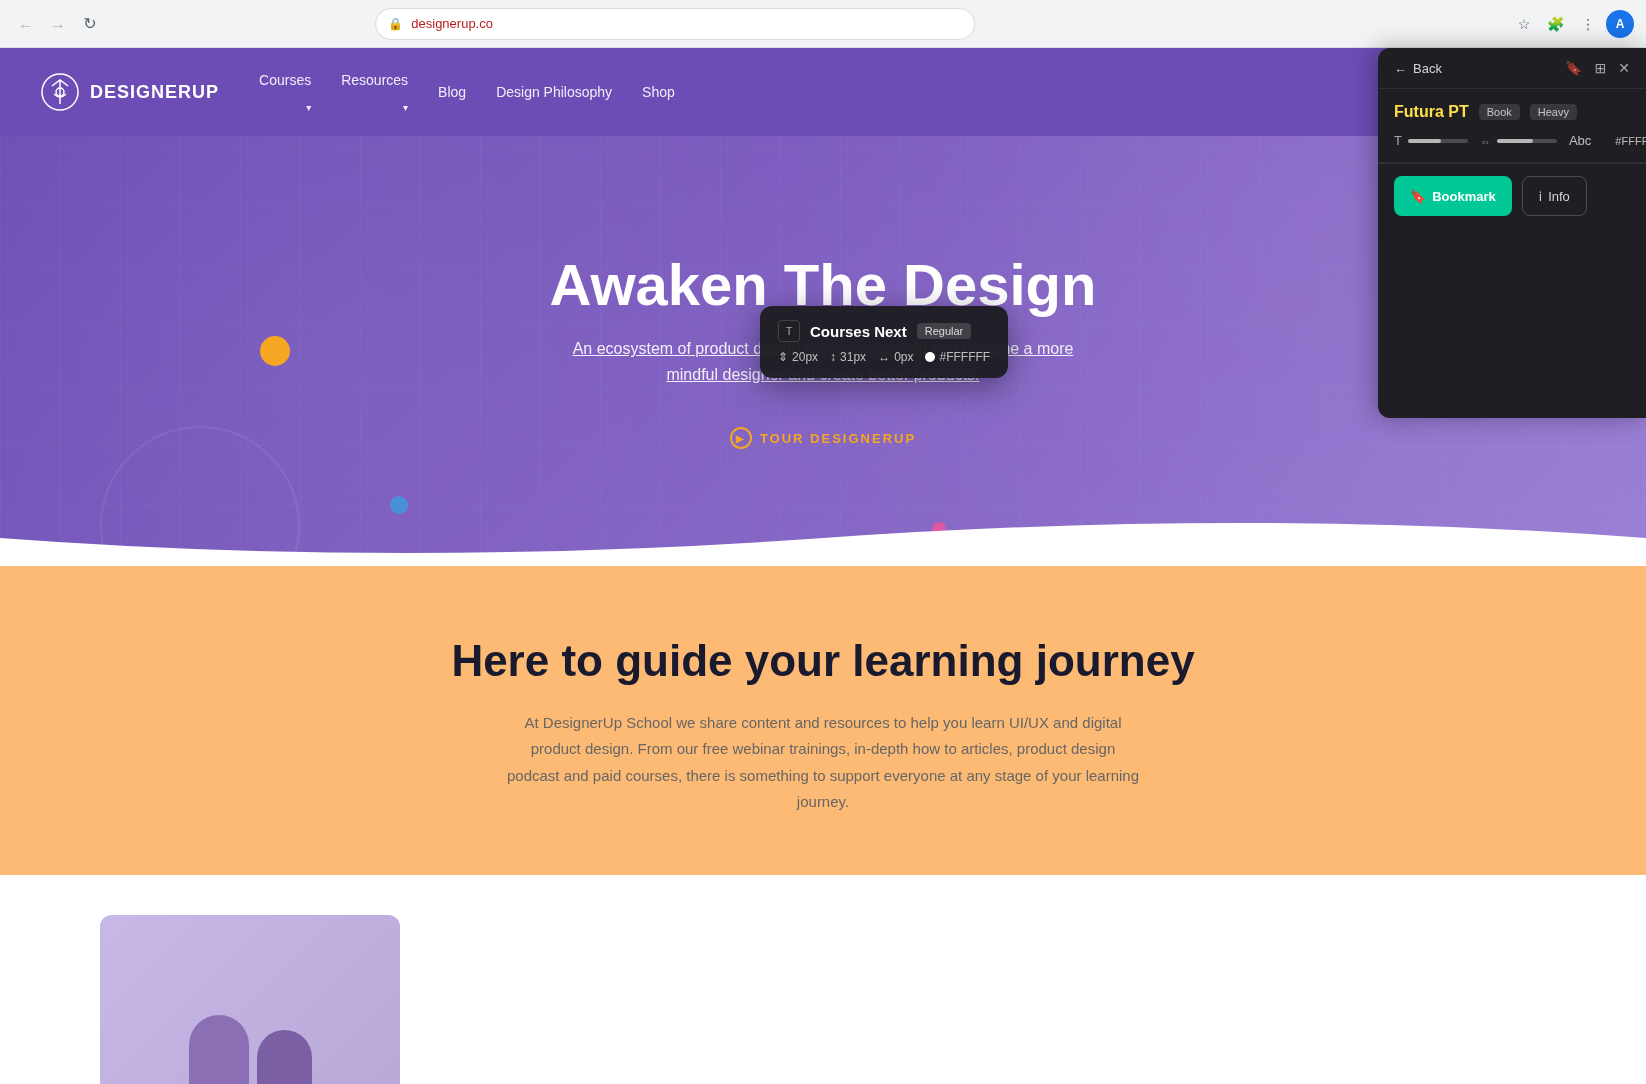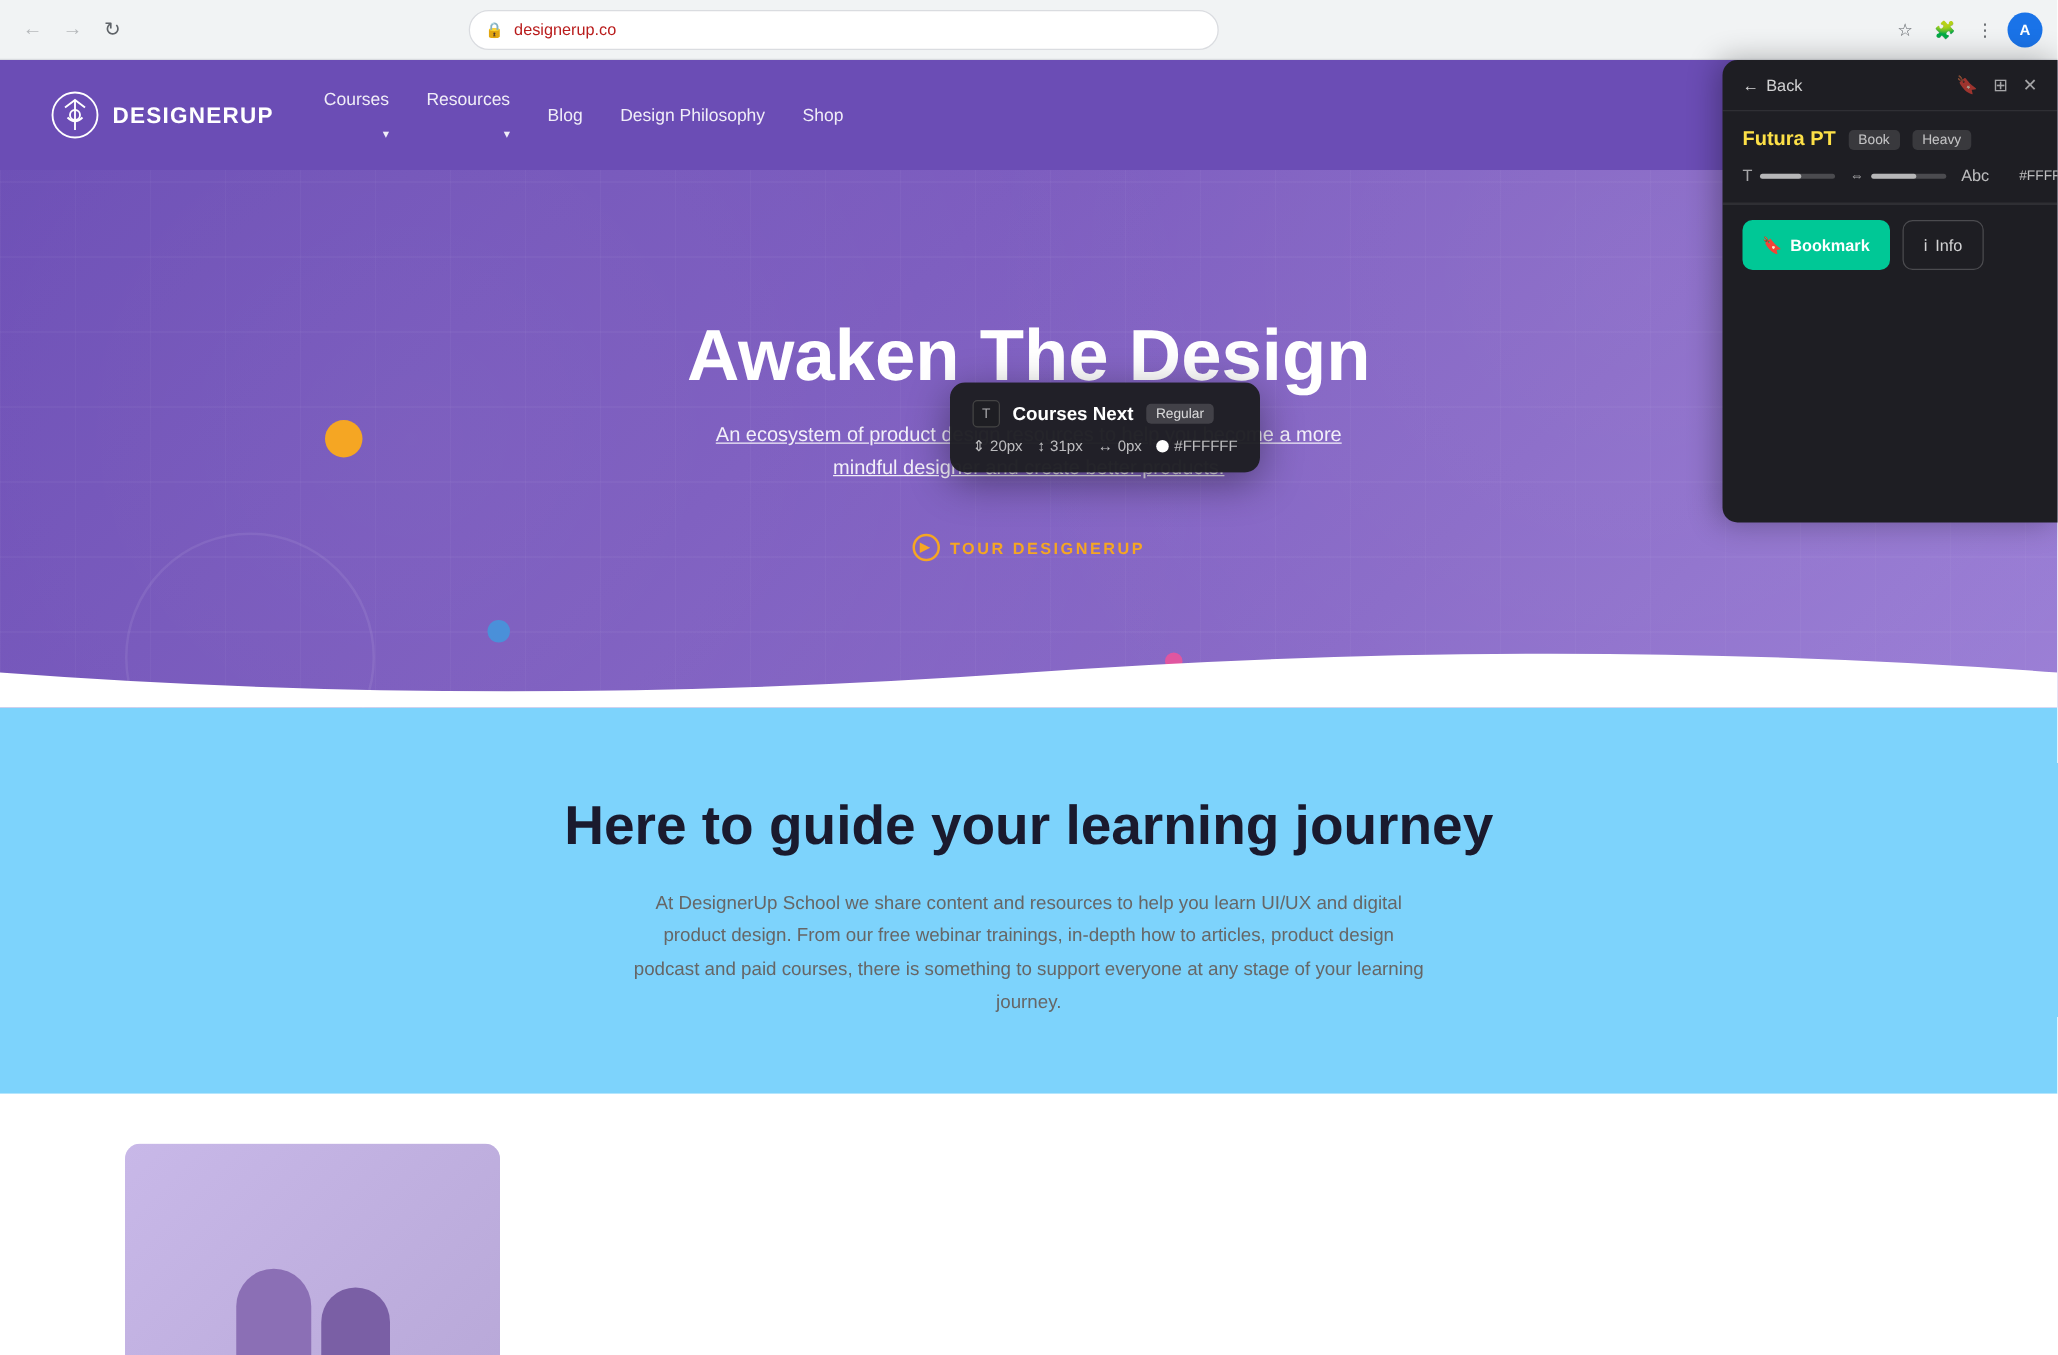--- a/index.html
+++ b/index.html
@@ -387,21 +387,21 @@
       color: rgba(255,255,255,0.8);
       border: 1px solid rgba(255,255,255,0.2);
       border-radius: 8px;
       padding: 10px 16px;
       font-size: 13px;
       cursor: pointer;
     }
 
     
     .section-white {
-      background: #7dd3fc;
+      background: #fdba74;
       padding: 70px 40px 60px;
       text-align: center;
     }
     .section-title {
       font-size: 44px;
       font-weight: 800;
       color: #1a1a2e;
       margin-bottom: 24px;
     }
     .section-body {

